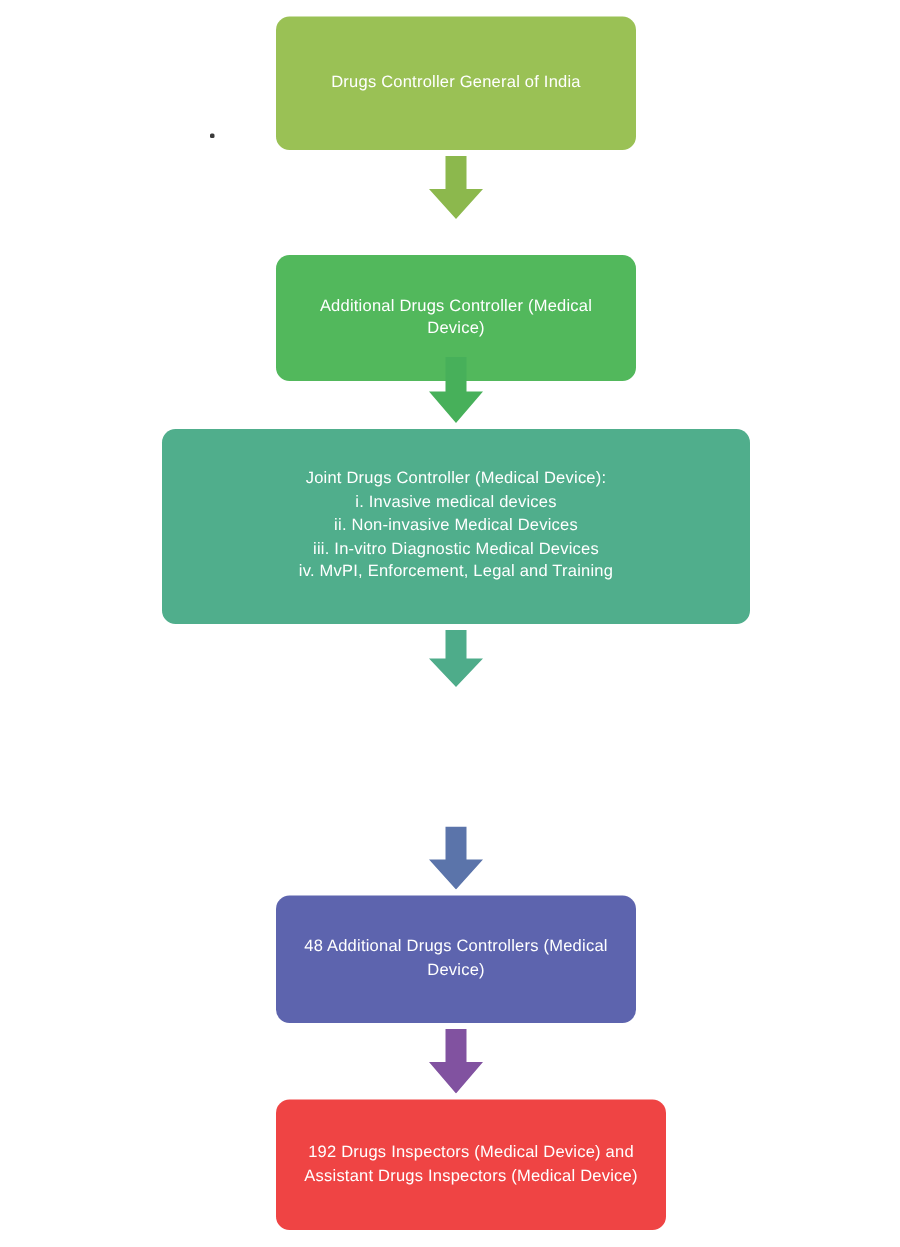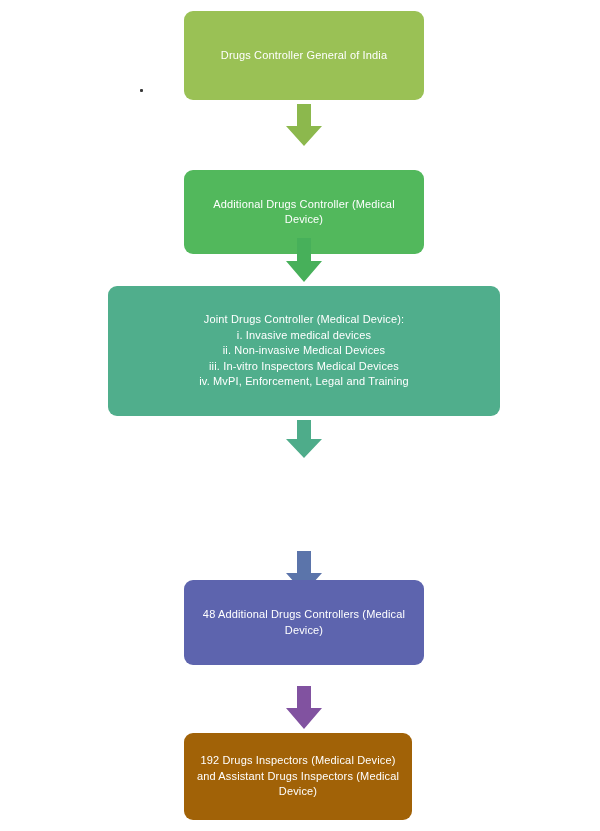--- a/index.html
+++ b/index.html
@@ -84,46 +84,46 @@
   <div class="arrow" style="left: 286px; top: 238px;">
     <svg viewBox="0 0 36 44" width="36" height="44" aria-hidden="true">
       <polygon points="11,0 25,0 25,23 36,23 18,44 0,23 11,23" fill="#47B05A"></polygon>
     </svg>
   </div>
 
   <div class="node" style="left: 108px; top: 286px; width: 392px; height: 130px; background: rgb(80, 174, 140); color: rgb(255, 255, 255);">
     <span class="node-label">Joint Drugs Controller (Medical Device):
 i. Invasive medical devices
 ii. Non-invasive Medical Devices
-iii. In-vitro Inspectors Medical Devices
+iii. In-vitro Diagnostic Medical Devices
 iv. MvPI, Enforcement, Legal and Training</span>
   </div>
 
   <div class="arrow" style="left: 286px; top: 420px;">
     <svg viewBox="0 0 36 38" width="36" height="38" aria-hidden="true">
       <polygon points="11,0 25,0 25,19 36,19 18,38 0,19 11,19" fill="#4EAC8A"></polygon>
     </svg>
   </div>
 
 
   <div class="arrow" style="left: 286px; top: 551px;">
     <svg viewBox="0 0 36 42" width="36" height="42" aria-hidden="true">
       <polygon points="11,0 25,0 25,22 36,22 18,42 0,22 11,22" fill="#5B74AA"></polygon>
     </svg>
   </div>
 
-  <div class="node" style="left: 184px; top: 580px; width: 240px; height: 85px; background: rgb(93, 100, 174); color: rgb(255, 255, 255);">
+  <div class="node" style="left: 184px; top: 597px; width: 240px; height: 85px; background: rgb(93, 100, 174); color: rgb(255, 255, 255);">
     <span class="node-label">48 Additional Drugs Controllers (Medical Device)</span>
   </div>
 
   <div class="arrow" style="left: 286px; top: 686px;">
     <svg viewBox="0 0 36 43" width="36" height="43" aria-hidden="true">
       <polygon points="11,0 25,0 25,22 36,22 18,43 0,22 11,22" fill="#8152A0"></polygon>
     </svg>
   </div>
 
-  <div class="node" style="left: 184px; top: 733px; width: 228px; height: 87px; background: #a16207; color: rgb(255, 255, 255);">
+  <div class="node" style="left: 184px; top: 733px; width: 260px; height: 87px; background: #ef4444; color: rgb(255, 255, 255);">
     <span class="node-label">192 Drugs Inspectors (Medical Device) and Assistant Drugs Inspectors (Medical Device)</span>
   </div>
 
   <div class="speck" style="left: 140px; top: 89px;"></div>
 
 </div>
 
 </body></html>

